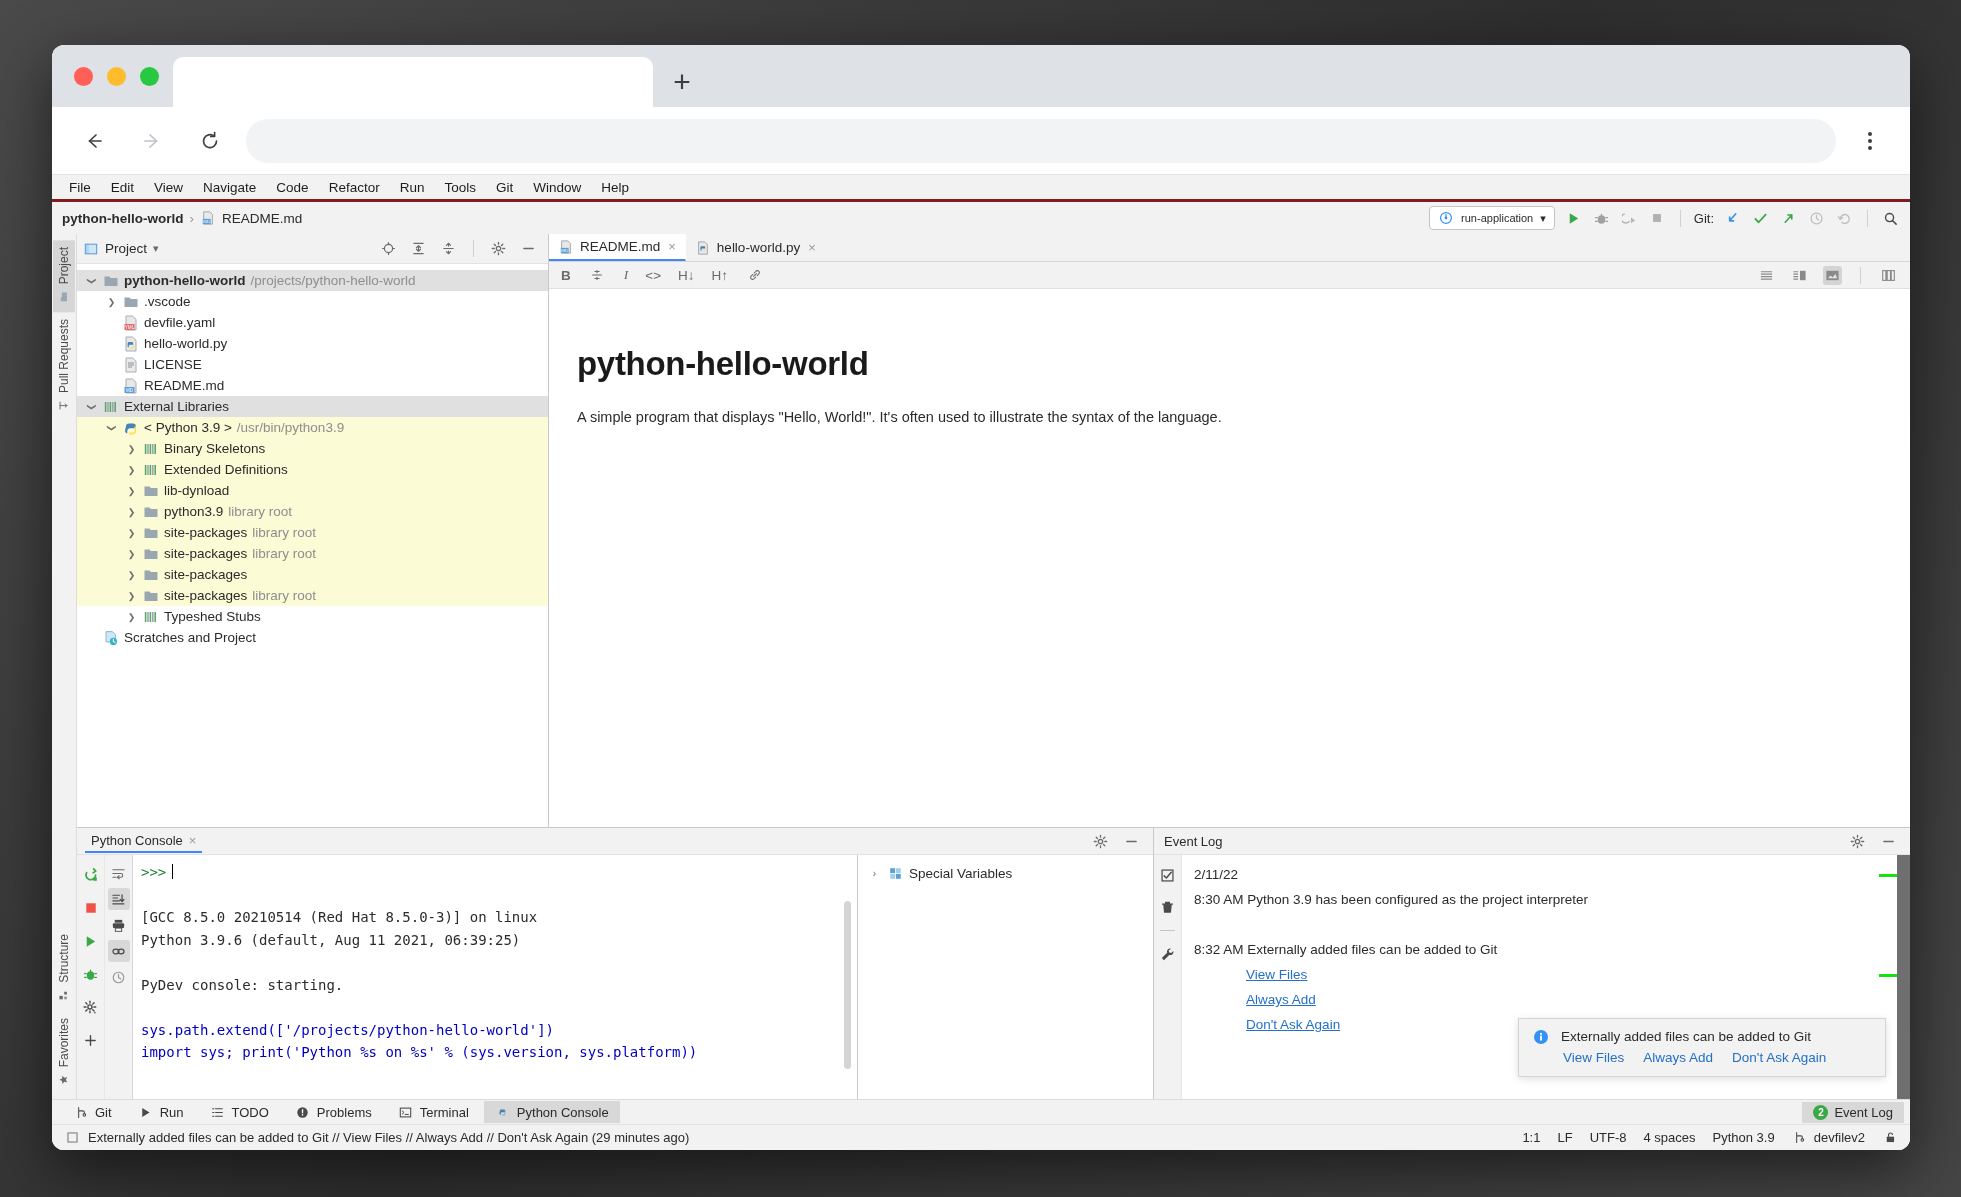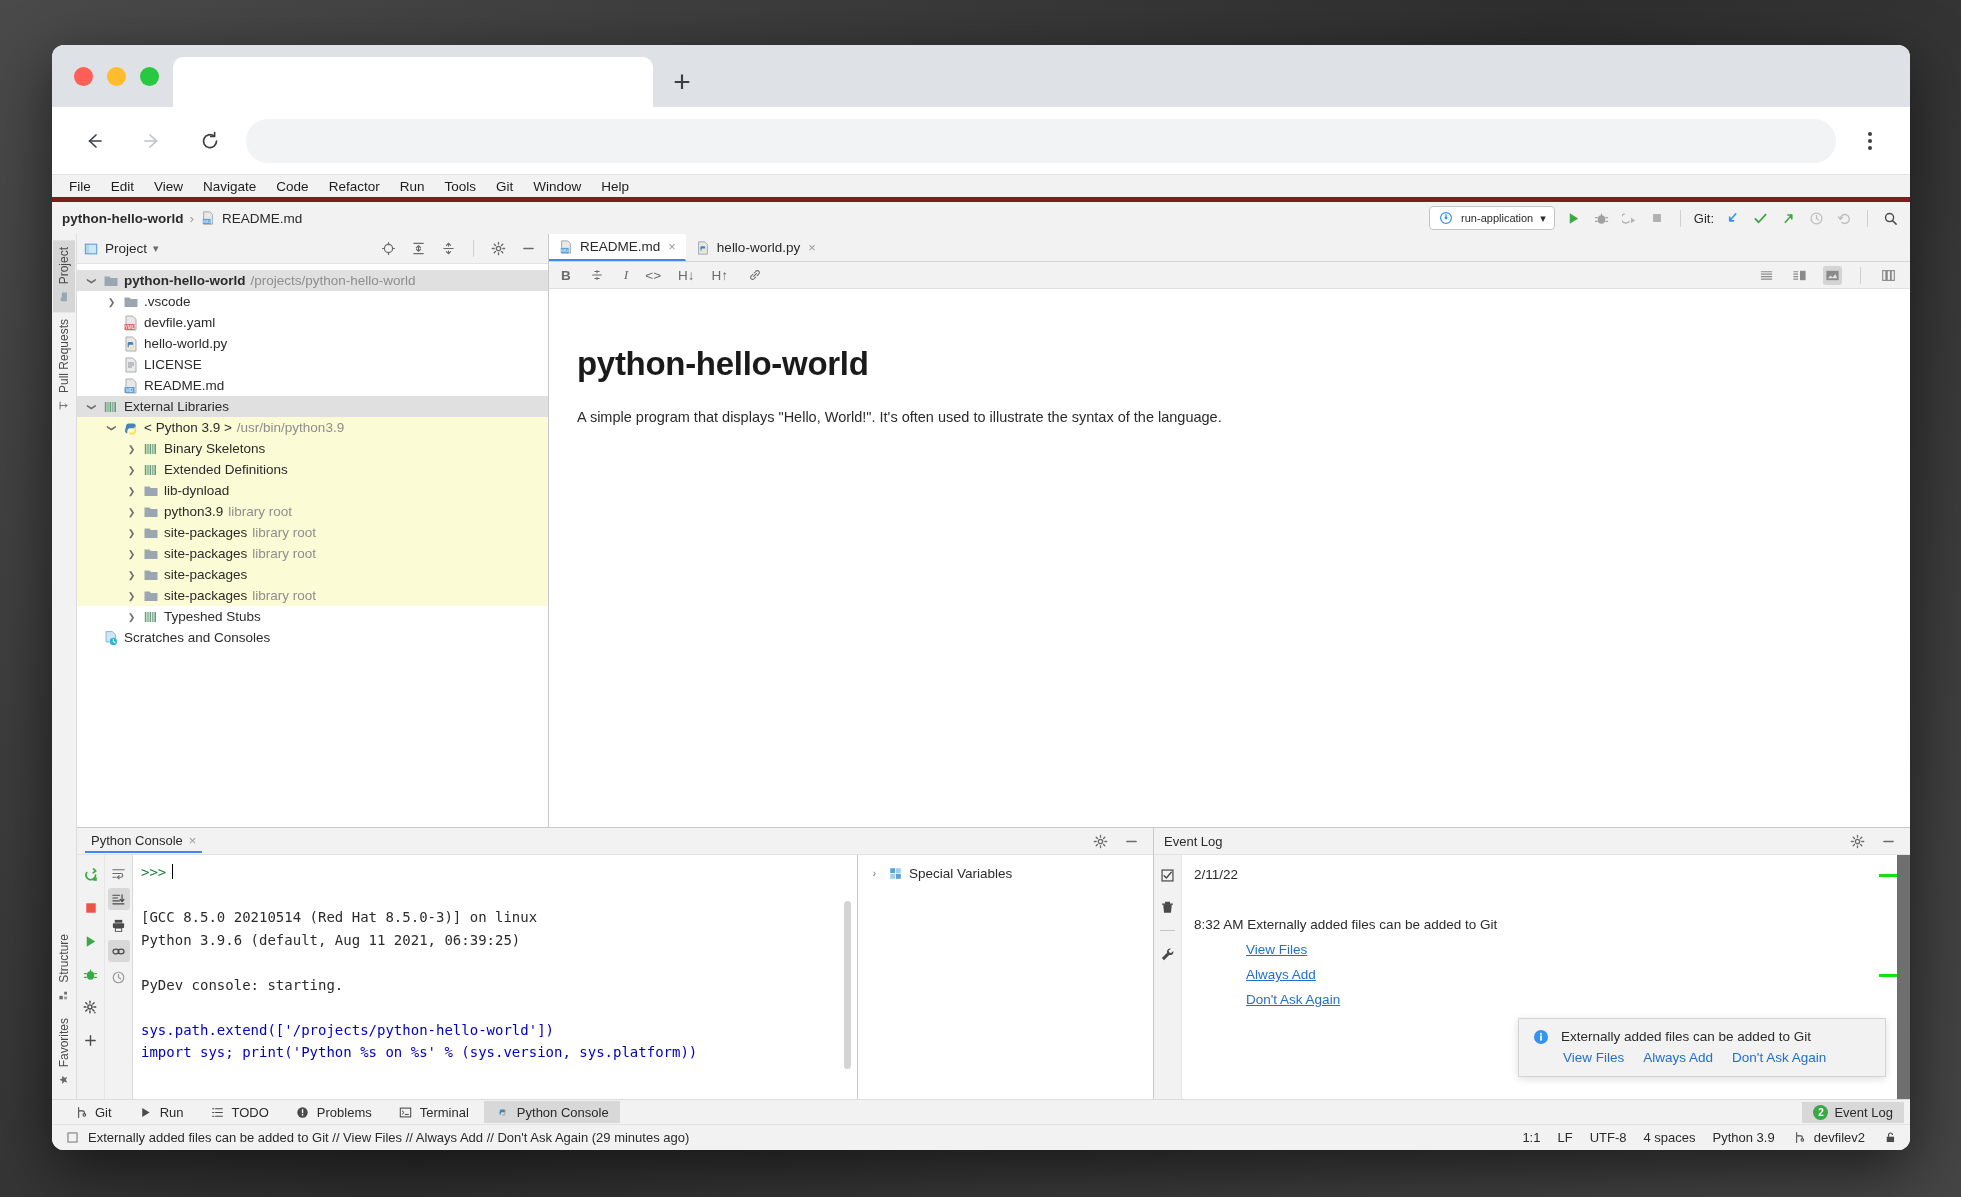--- a/index.html
+++ b/index.html
@@ -62,21 +62,21 @@
   .kebab i { width:4px; height:4px; background:#3c4043; border-radius:50%; display:block; }
 
   
   .ide {
     flex: 1; display: flex; flex-direction: column;
     background: #f2f2f2; font-size: 13px; color: #2b2b2b;
     min-height: 0;
   }
   .menubar {
     height: 27px; background: #f2f2f2; display: flex; align-items: center;
-    padding-left: 8px; gap: 2px; border-bottom: 5px solid #7f1d1d;
+    padding-left: 8px; gap: 2px; border-bottom: 3px solid #7f1d1d;
   }
   .menubar .mi { padding: 3px 9px; font-size: 13.5px; color: #1d1d1d; }
 
   .navbar2 {
     height: 32px; background: #f2f2f2; display: flex; align-items: center;
     padding: 0 10px; gap: 6px;
   }
   .crumbs { display: flex; align-items: center; gap: 6px; font-size: 13.5px; }
   .crumbs .sep { color: #9a9a9a; }
   .crumbs b { font-weight: bold; }
@@ -630,21 +630,21 @@
                 </div>
                 <div class="node" style="padding-left: 8px;">
                   <span class="chev" style="font-size: 9px;"></span>
                   <span class="ic">
                     <svg width="16" height="16" viewBox="0 0 16 16">
                       <path d="M3 1.6h6.4L12.4 4.6V12H3z" fill="#cfe6f7" stroke="#8fb7d4" stroke-width="1"></path>
                       <circle cx="10.4" cy="11.4" r="3.6" fill="#2fb6c9"></circle>
                       <path d="M10.4 9.3v2.1l1.5 1" stroke="#fff" stroke-width="1.1" fill="none" stroke-linecap="round"></path>
                     </svg>
                   </span>
-                  <span>Scratches and Consoles</span>
+                  <span>Scratches and Project</span>
                 </div>
               </div>
           </div>
 
           <div class="editor">
             <div class="etabs">
               <div class="etab active">
                 <span class="ic">
                   <svg width="14" height="14" viewBox="0 0 16 16">
                       <path d="M3 1h7l3 3v11H3z" fill="#e8e8e8" stroke="#9aa0a6" stroke-width="1"></path>
@@ -877,20 +877,21 @@
                 </span>
                 <span class="hr"></span>
                 <span class="rail-btn">
                   <svg width="15" height="15" viewBox="0 0 16 16">
                       <path d="M11.8 1.8a3.4 3.4 0 00-4.2 4.4L2 11.8l2.2 2.2 5.6-5.6a3.4 3.4 0 004.4-4.2l-2.2 2.2-2.2-.6-.6-2.2z" fill="#4a4a4a"></path>
                     </svg>
                 </span>
               </div>
               <div class="el-content" id="event-log-entries">
                   <div>2/11/22</div>
+                  <div><span>8:30 AM </span><span>Python 3.9 has been configured as the project interpreter</span></div>
                   <div>&nbsp;</div>
                   <div><span>8:32 AM </span><span>Externally added files can be added to Git</span></div>
                   <div><a href="#">View Files</a></div>
                   <div><a href="#">Always Add</a></div>
                   <div><a href="#">Don't Ask Again</a></div>
                 </div>
               <div class="el-marks">
                 <div class="el-mark" style="top:19px;"></div>
                 <div class="el-mark" style="top:119px;"></div>
               </div>

